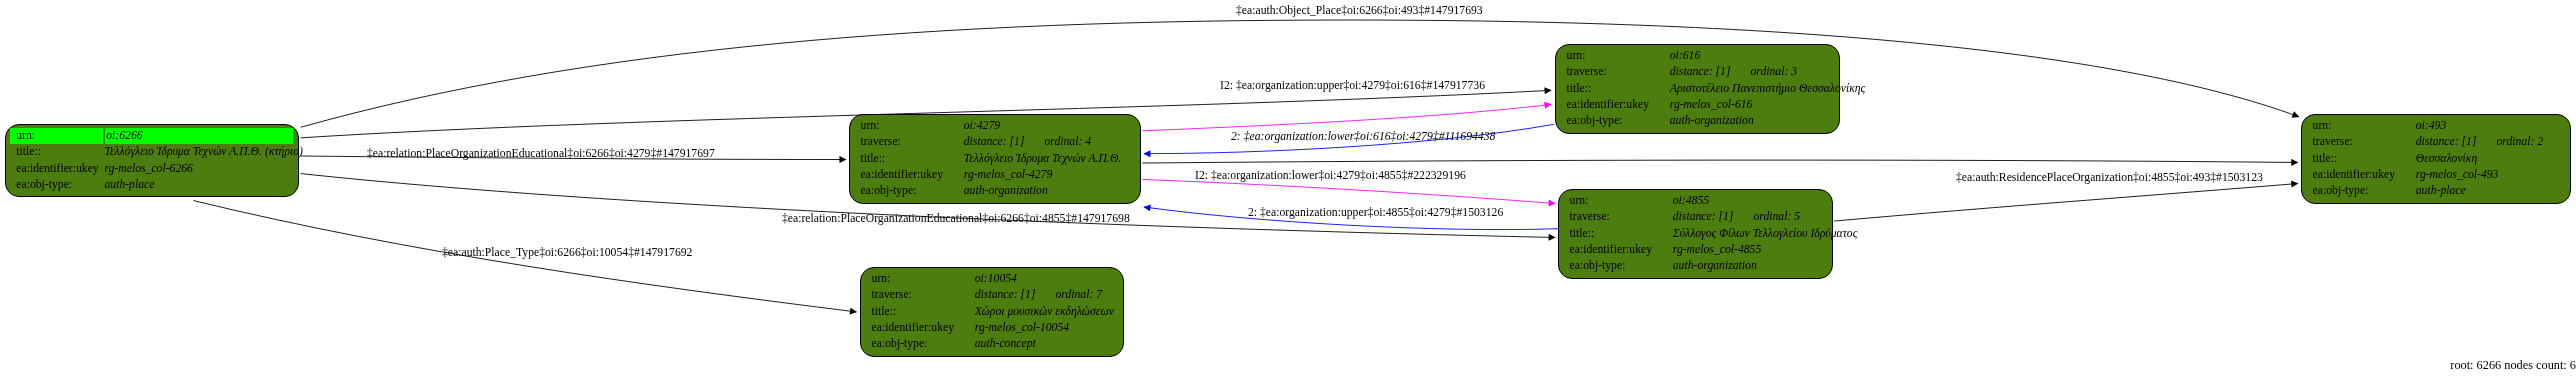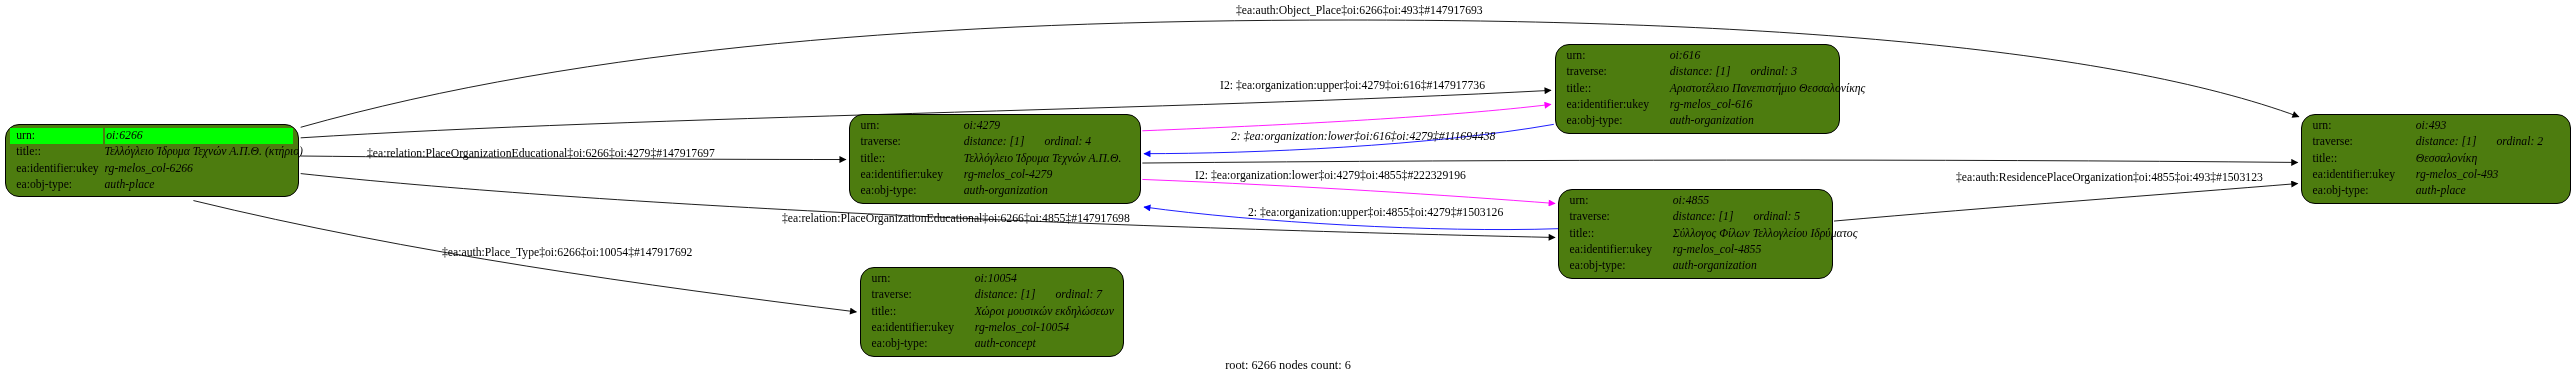--- a/index.html
+++ b/index.html
@@ -24,21 +24,21 @@
   }
   .row{display:flex;height:16.4px;line-height:16.4px;font-size:11.7px;white-space:nowrap;}
   .key{flex:none;width:102px;padding-left:5.9px;}
   .node--root .key{width:87px;}
   .val{flex:1;padding-left:1.2px;font-style:italic;}
   .row--hl .key,.row--hl .val{background:var(--highlight,#0f0);}
   .row--hl .key{margin-right:1.8px;}
   .ordinal{margin-left:20px;text-align:center;}
 
   .elabel{position:absolute;font-size:11.7px;line-height:13px;white-space:nowrap;}
-  .root-label{position:absolute;left:0;right:0;top:358px;text-align:center;font-size:12.3px;white-space:nowrap;}
+  .root-label{position:absolute;left:0;right:0;top:358px;text-align:right;font-size:12.3px;white-space:nowrap;}
 </style>
 </head>
 <body>
 
 <div class="canvas">
 
   <svg class="edges" xmlns="http://www.w3.org/2000/svg" viewBox="0 0 4395 648" width="2576" height="380">
     <defs>
       <marker id="arr-black" viewBox="0 0 10 10" refX="9" refY="5" markerWidth="10" markerHeight="8" orient="auto">
         <path d="M0 0 L10 5 L0 10 z" class="mk-black"></path>

